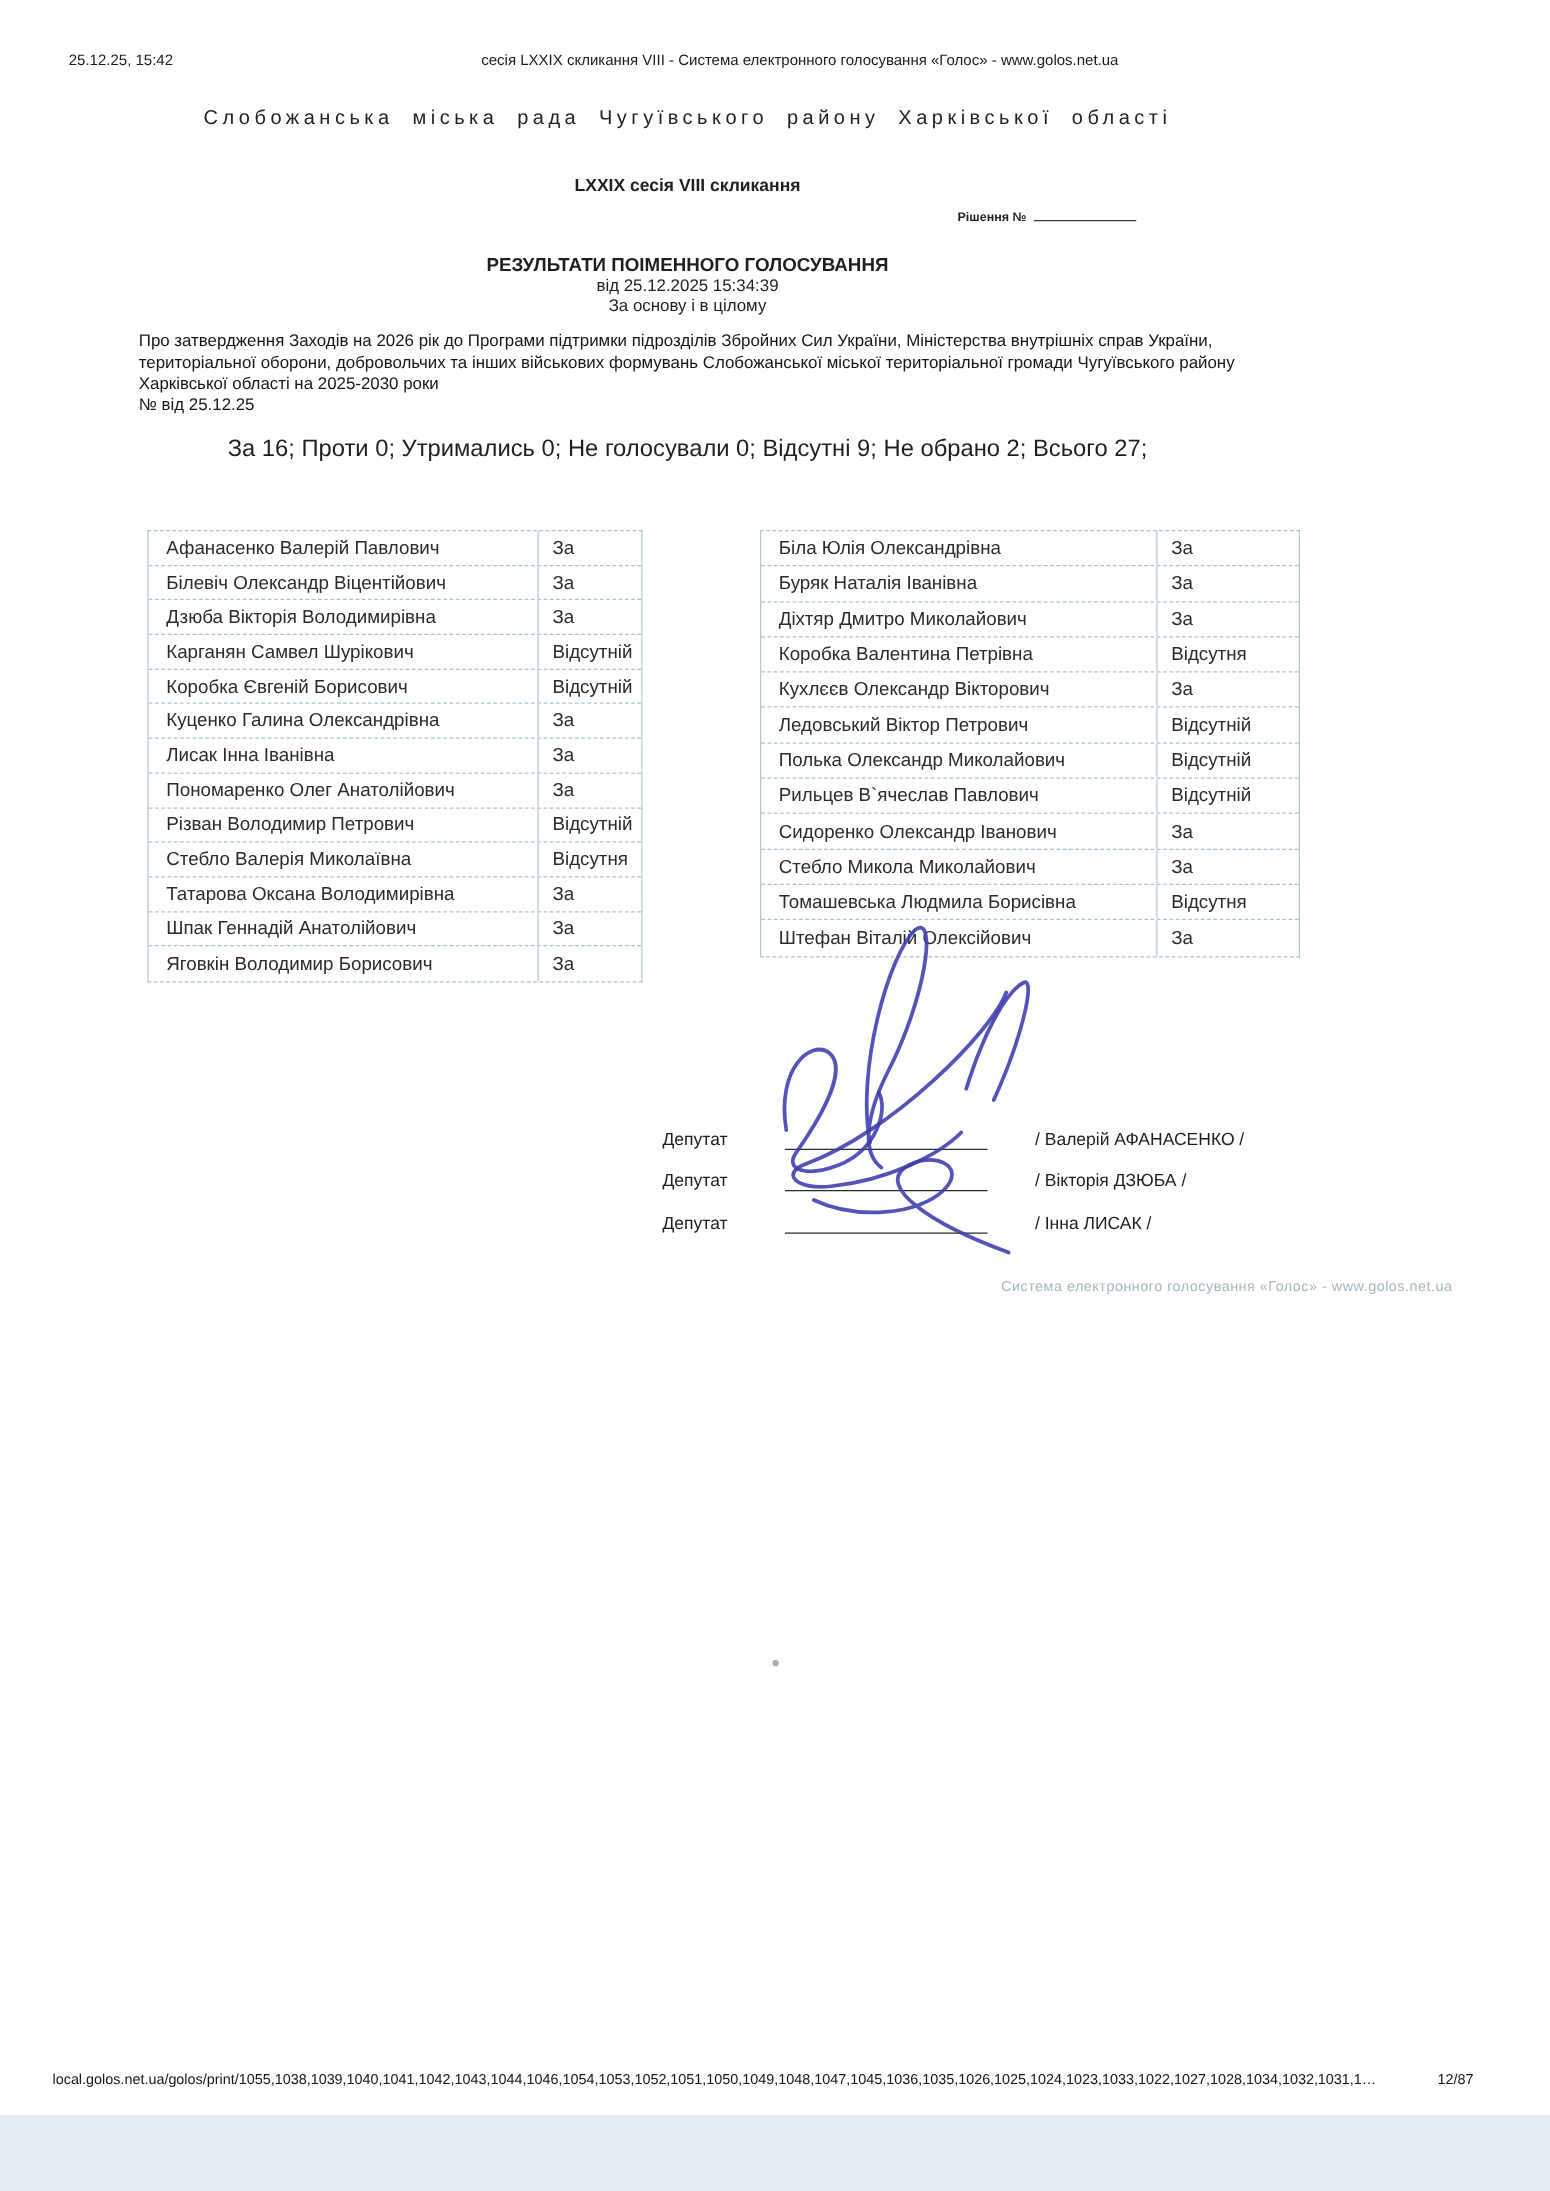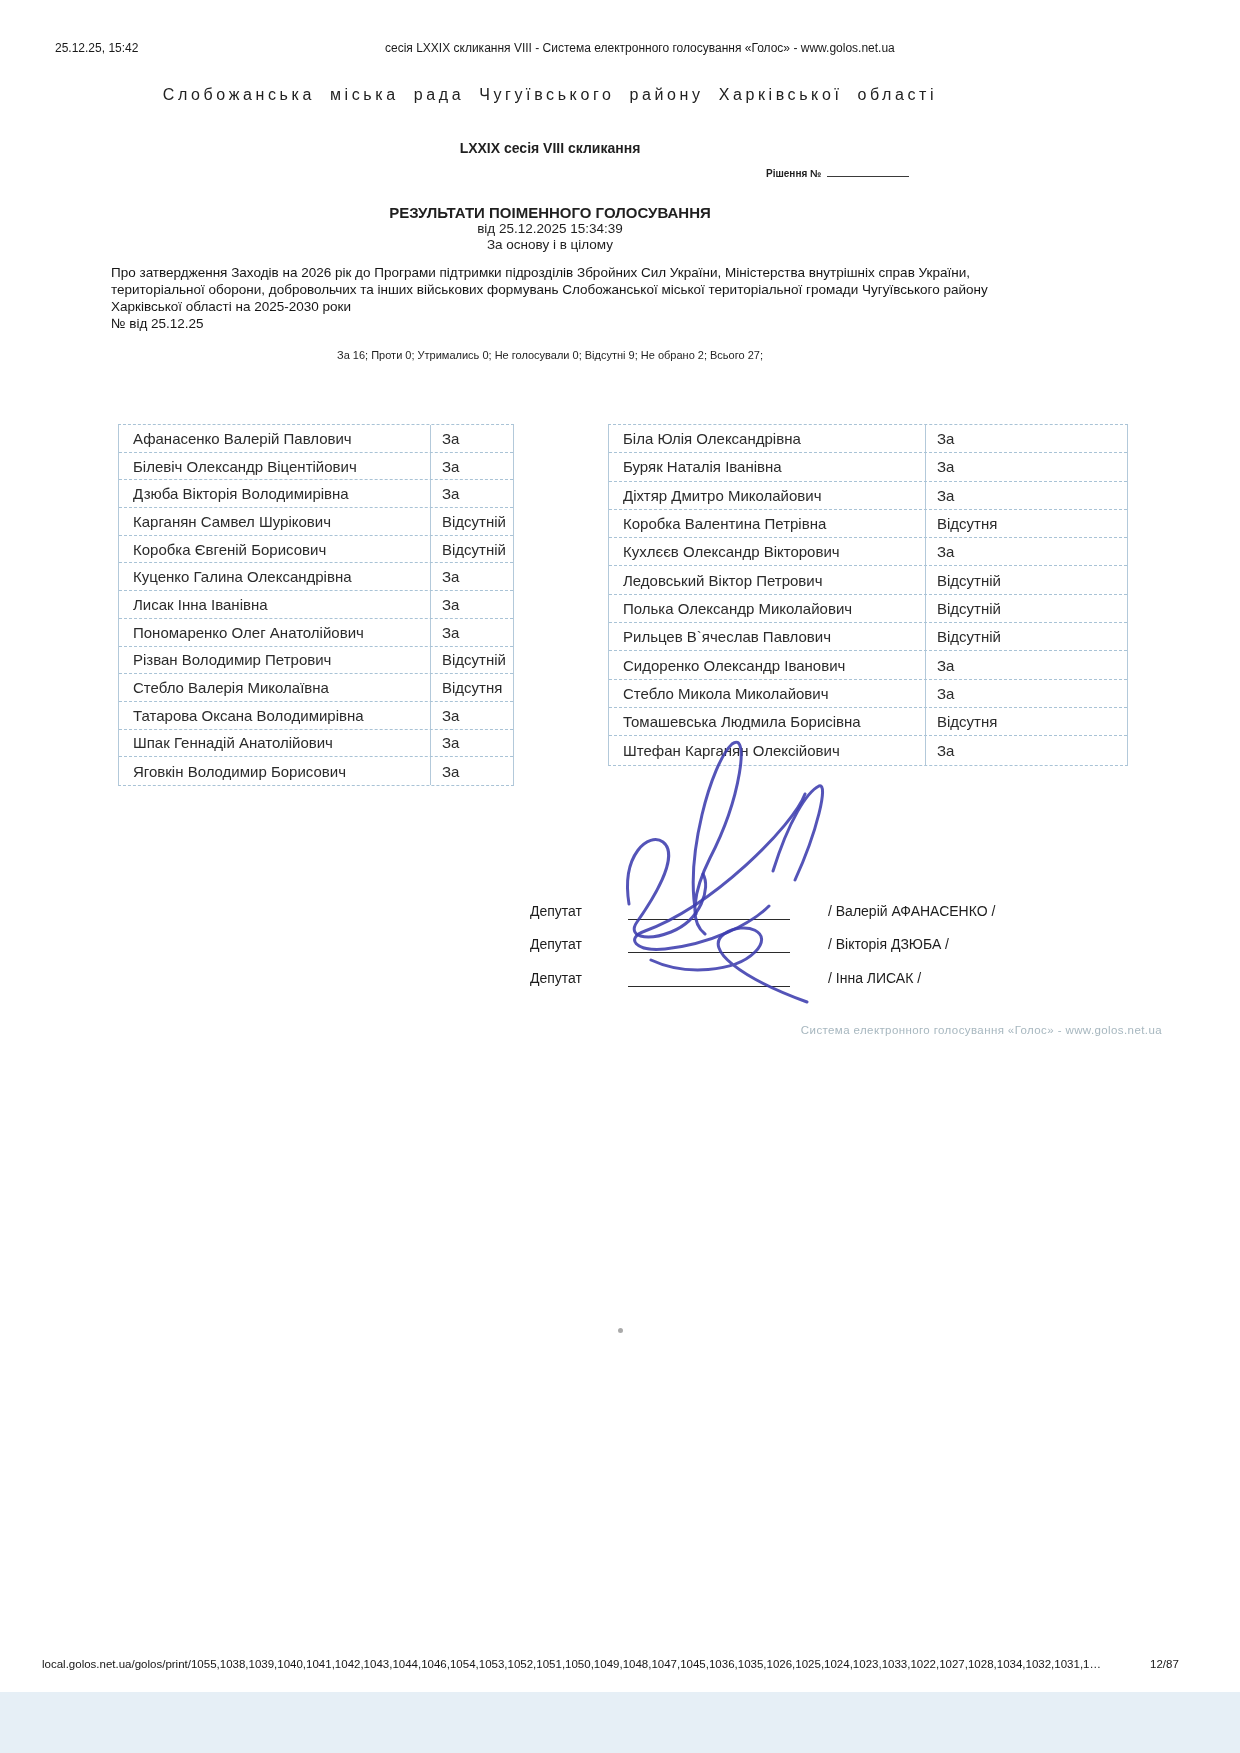--- a/index.html
+++ b/index.html
@@ -15,29 +15,29 @@
   .doc-title { top:86px; font-size:16px; letter-spacing:3.6px; word-spacing:7px; color:#222; }
   .session-title { top:140px; font-size:14px; font-weight:bold; }
   .decision-line { position:absolute; left:766px; top:162px; font-size:10px; font-weight:bold; white-space:nowrap; }
   .blank-line { display:inline-block; width:82px; height:15px; border-bottom:1.4px solid #3a3a3a; margin-left:6px; }
   .results-title { top:204px; font-size:15px; font-weight:bold; }
   .vote-datetime { top:221px; font-size:13.5px; }
   .vote-basis { top:237px; font-size:13.5px; }
   .subject { position:absolute; left:111px; top:264px; width:882px; 
     font-size:13.5px; font-weight:normal; line-height:17px; color:#161616; }
   .subject-number { margin-top:0px; }
-  .summary { top:349px; font-size:11px; }
+  .summary { top:349px; font-size:19px; }
   .result { top:388px; font-size:17px; font-weight:bold; letter-spacing:13px; color:#111; }
   .vote-table {
     position:absolute; top:424px; background:#fff;
     border-left:1px solid #b3c9da; border-right:1px solid #b3c9da;
     border-top:1px dashed #a9c3d6; border-bottom:1px dashed #a9c3d6;
   }
   #table-left  { left:118px; width:396px; }
-  #table-right { left:608px; width:520px; }
+  #table-right { left:608px; width:432px; }
   .vote-row { display:flex; border-bottom:1px dashed #a9c3d6; }
   .vote-row:last-child { border-bottom:none; }
   #table-left  .vote-row { height:27.7px; }
   #table-right .vote-row { height:28.3px; }
   .cell { font-size:15px; color:#2b2b2b; white-space:nowrap; overflow:hidden;
     display:flex; align-items:center; }
   .cell.name { flex:0 0 312px; border-right:1px solid #b3c9da; padding-left:14px; }
   #table-right .cell.name { flex-basis:317px; }
   .cell.vote { flex:1; padding-left:11px; }
   .sig-row { position:absolute; left:0; width:100%; height:20px; font-size:14px; color:#1d1d1d; }
@@ -174,21 +174,21 @@
       </div>
       <div class="vote-row">
         <div class="cell name">Стебло Микола Миколайович</div>
         <div class="cell vote">За</div>
       </div>
       <div class="vote-row">
         <div class="cell name">Томашевська Людмила Борисівна</div>
         <div class="cell vote">Відсутня</div>
       </div>
       <div class="vote-row">
-        <div class="cell name">Штефан Карганян Олексійович</div>
+        <div class="cell name">Штефан Віталій Олексійович</div>
         <div class="cell vote">За</div>
       </div>
     </div>
 
   <div class="sig-row" style="top:902px;">
     <span class="sig-label">Депутат</span>
     <span class="sig-line"></span>
     <span class="sig-name">/ Валерій АФАНАСЕНКО /</span>
   </div>
   <div class="sig-row" style="top:935px;">

